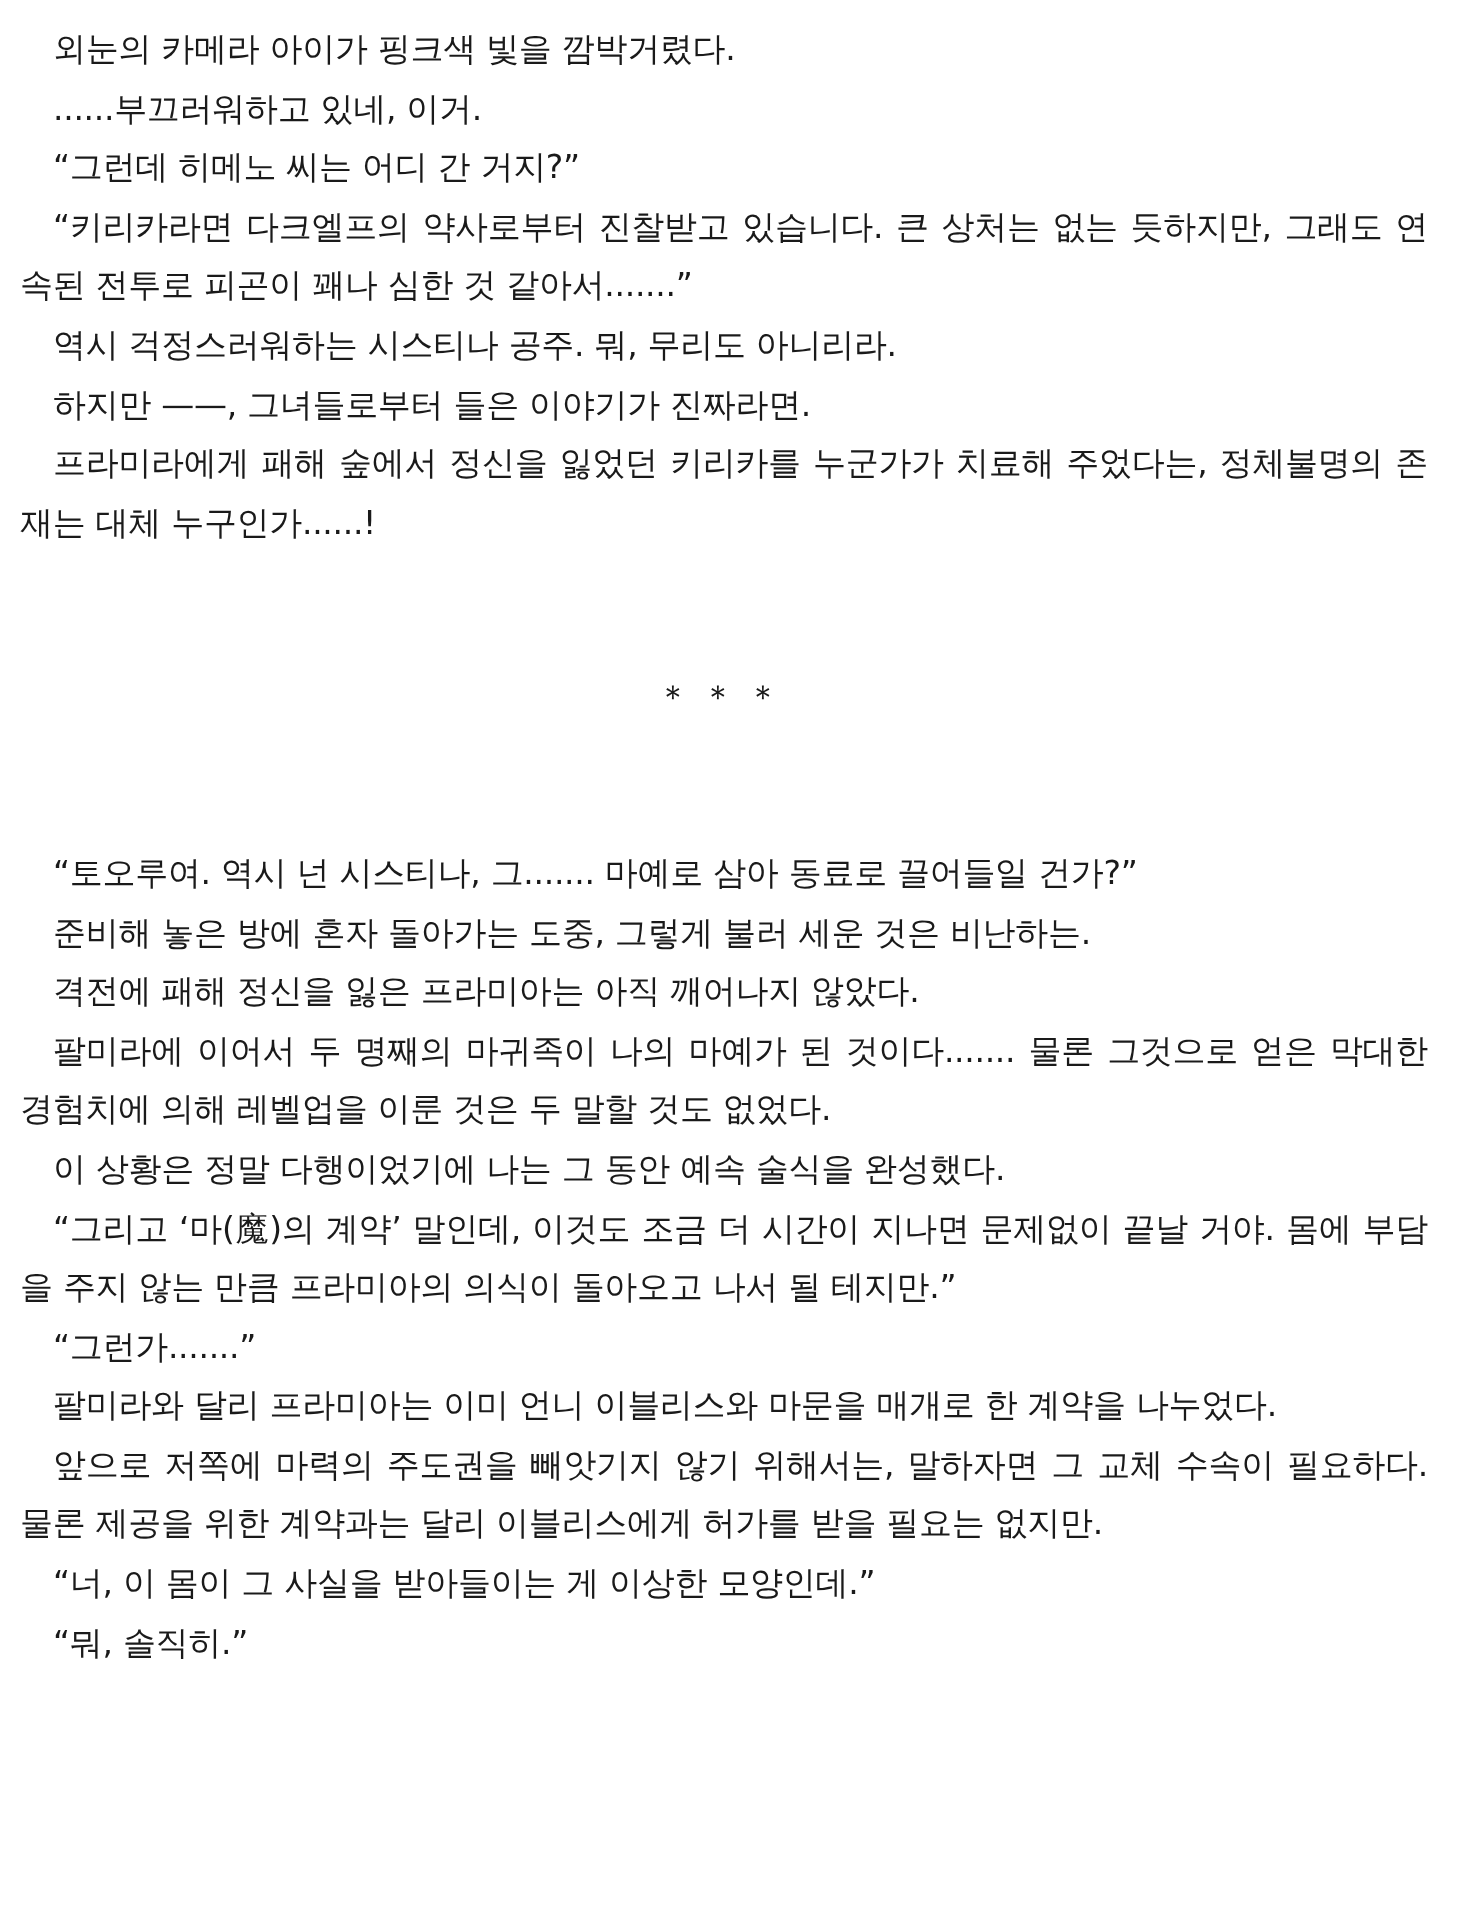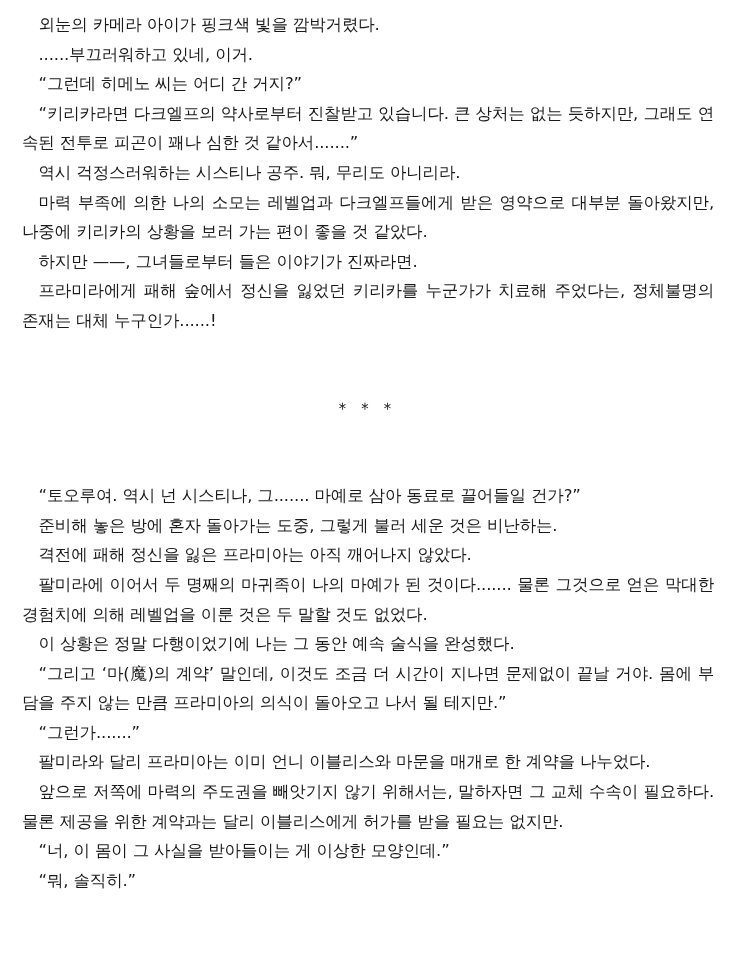--- a/index.html
+++ b/index.html
@@ -11,21 +11,21 @@
     height: 953px;
     background: #ffffff;
     font-family: "DejaVu Sans", "Liberation Sans", sans-serif;
     color: #1a1a1a;
     overflow: hidden;
   }
   .page {
     box-sizing: border-box;
     width: 736px;
     height: 953px;
-    padding: 10px 22px 0 22px;
+    padding: 10px 22px 0 10px;
   }
   .block {
     margin: 0;
   }
   p.line {
     margin: 0;
     padding: 0;
     font-size: 16.5px;
     line-height: 29.6px;
     letter-spacing: -0.15px;
@@ -48,21 +48,20 @@
 <body>
 
 <div class="page">
 
   <div class="block">
     <p class="line">외눈의 카메라 아이가 핑크색 빛을 깜박거렸다.</p>
     <p class="line">......부끄러워하고 있네, 이거.</p>
     <p class="line">“그런데 히메노 씨는 어디 간 거지?”</p>
     <p class="line">“키리카라면 다크엘프의 약사로부터 진찰받고 있습니다. 큰 상처는 없는 듯하지만, 그래도 연속된 전투로 피곤이 꽤나 심한 것 같아서.......”</p>
     <p class="line">역시 걱정스러워하는 시스티나 공주. 뭐, 무리도 아니리라.</p>
-    <p class="line">마력 부족에 의한 나의 소모는 레벨업과 다크엘프들에게 받은 영약으로 대부분 돌아왔지만, 나중에 키리카의 상황을 보러 가는 편이 좋을 것 같았다.</p>
     <p class="line">하지만 ——, 그녀들로부터 들은 이야기가 진짜라면.</p>
     <p class="line">프라미라에게 패해 숲에서 정신을 잃었던 키리카를 누군가가 치료해 주었다는, 정체불명의 존재는 대체 누구인가......!</p>
   </div>
 
   <div class="gap-before-divider"></div>
   <div class="divider">＊＊＊</div>
   <div class="gap-after-divider"></div>
 
   <div class="block">
     <p class="line">“토오루여. 역시 넌 시스티나, 그....... 마예로 삼아 동료로 끌어들일 건가?”</p>

